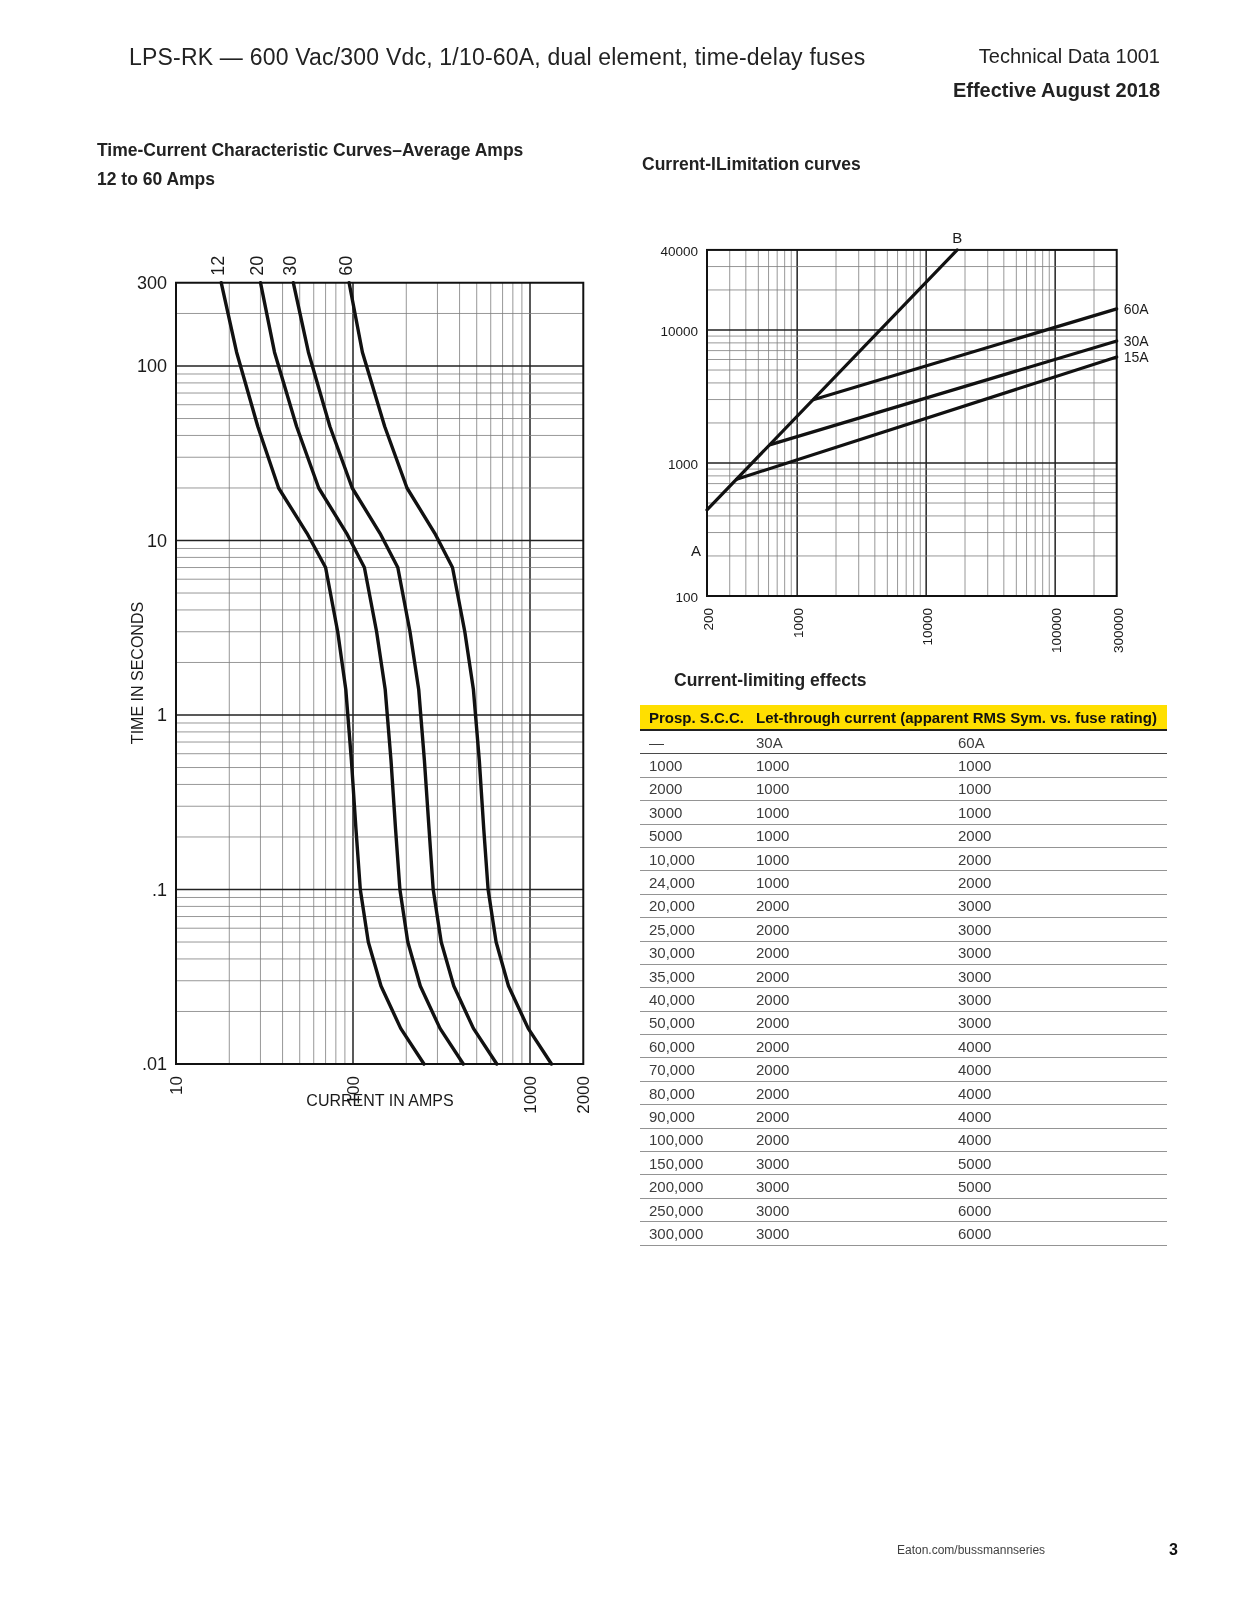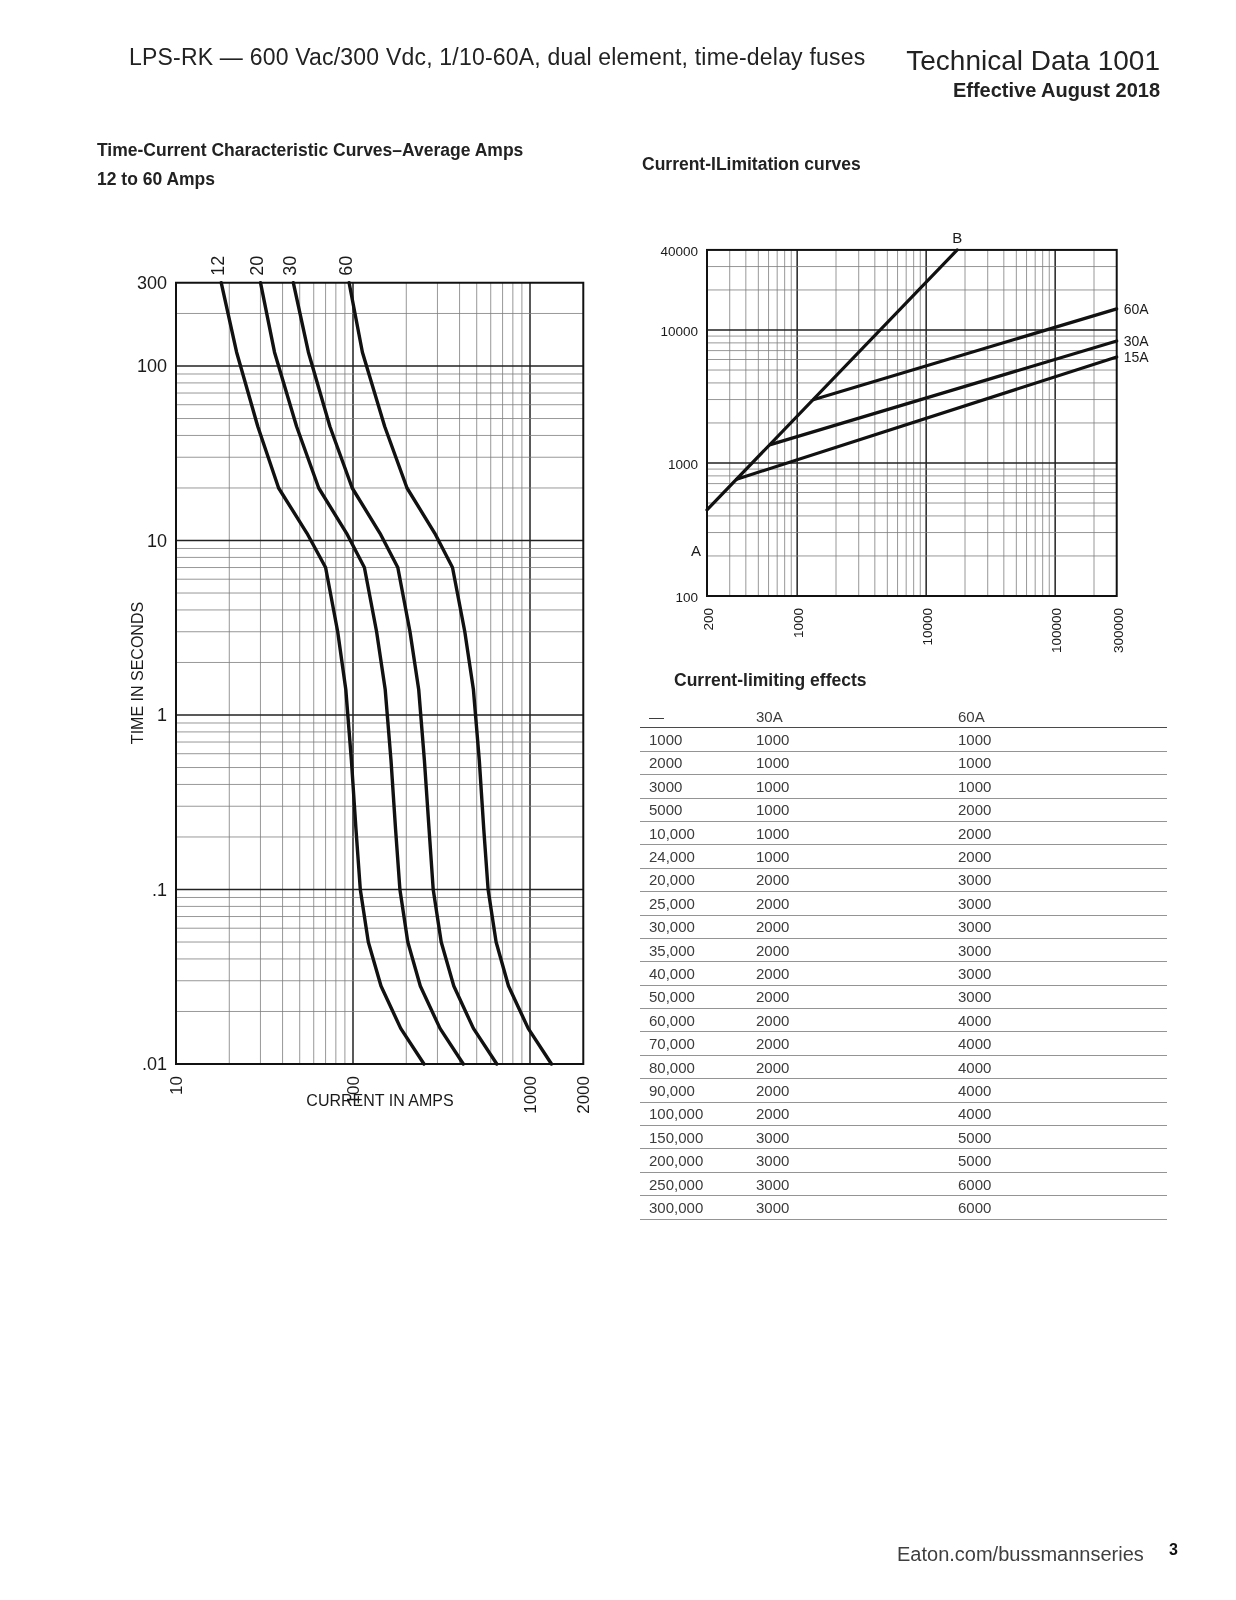--- a/index.html
+++ b/index.html
@@ -2,38 +2,38 @@
 <html><head>
 <meta charset="utf-8">
 <style>
   html,body{margin:0;padding:0;background:#e8e8e8;}
   .page{
     position:relative;width:1236px;height:1600px;background:#ffffff;
     font-family:"Liberation Sans","DejaVu Sans",sans-serif;color:#1a1a1a;
     margin:0 auto;overflow:hidden;
   }
   .product-title{position:absolute;left:97px;top:44px;font-size:23px;letter-spacing:.2px;color:#222;margin-left:32px;}
-  .doc-title{position:absolute;right:76px;top:45px;font-size:28px;color:#222;}
+  .doc-title{position:absolute;right:76px;top:45px;font-size:20px;color:#222;}
   .effective{position:absolute;right:76px;top:79px;font-size:20px;font-weight:700;color:#222;}
   .chart-heading{position:absolute;font-size:17.5px;font-weight:700;color:#222;line-height:29px;}
   .heading-left{left:97px;top:136px;}
   .heading-right{left:642px;top:150px;}
   .heading-table{left:674px;top:666px;}
   svg{position:absolute;font-family:"Liberation Sans","DejaVu Sans",sans-serif;}
   #chart-left{left:90px;top:225px;}
   #chart-right{left:655px;top:215px;}
   .tbl{position:absolute;left:640px;top:705px;width:527px;font-size:15px;color:#3c3c3c;}
   .tr{display:flex;align-items:center;height:22.4px;border-bottom:1px solid #949494;}
   .tr .c1{width:107px;padding-left:9px;}
   .tr .c2{width:202px;}
   .tr .c3{flex:1;}
   .tr.head{height:24px;background:#ffdf00;color:#111;font-weight:700;border-bottom:2px solid #222;}
   .tr.head .c23{flex:1;}
   .tr.sub{border-bottom:1.5px solid #4a4a4a;color:#3c3c3c;}
-  .footer-site{position:absolute;left:897px;top:1543px;font-size:20px;color:#3f3f3f;}
+  .footer-site{position:absolute;left:897px;top:1543px;font-size:12px;color:#3f3f3f;}
   .footer-page{position:absolute;right:58px;top:1541px;font-size:16px;font-weight:700;color:#111;}
 </style>
 </head>
 <body>
 
 <div class="page">
 
   <div class="product-title">LPS-RK — 600 Vac/300 Vdc, 1/10-60A, dual element, time-delay fuses</div>
   <div class="doc-title">Technical Data 1001</div>
   <div class="effective">Effective August 2018</div>
@@ -201,20 +201,24 @@
         <text x="698" y="255.926021153381" fill="#1a1a1a" font-size="13.5" text-anchor="end">40000</text>
         <text x="698" y="336" fill="#1a1a1a" font-size="13.5" text-anchor="end">10000</text>
         <text x="698" y="469" fill="#1a1a1a" font-size="13.5" text-anchor="end">1000</text>
         <text x="698" y="602" fill="#1a1a1a" font-size="13.5" text-anchor="end">100</text>
       </g>
     </svg>
 
   <div class="chart-heading heading-table">Current-limiting effects</div>
 
   <div class="tbl" id="cl-table">
+    <div class="tr head">
+      <div class="c1">Prosp. S.C.C.</div>
+      <div class="c23">Let-through current (apparent RMS Sym. vs. fuse rating)</div>
+    </div>
   <div class="tr sub">
         <div class="c1">—</div>
         <div class="c2">30A</div>
         <div class="c3">60A</div>
       </div>
       <div class="tr">
         <div class="c1">1000</div>
         <div class="c2">1000</div>
         <div class="c3">1000</div>
       </div>

